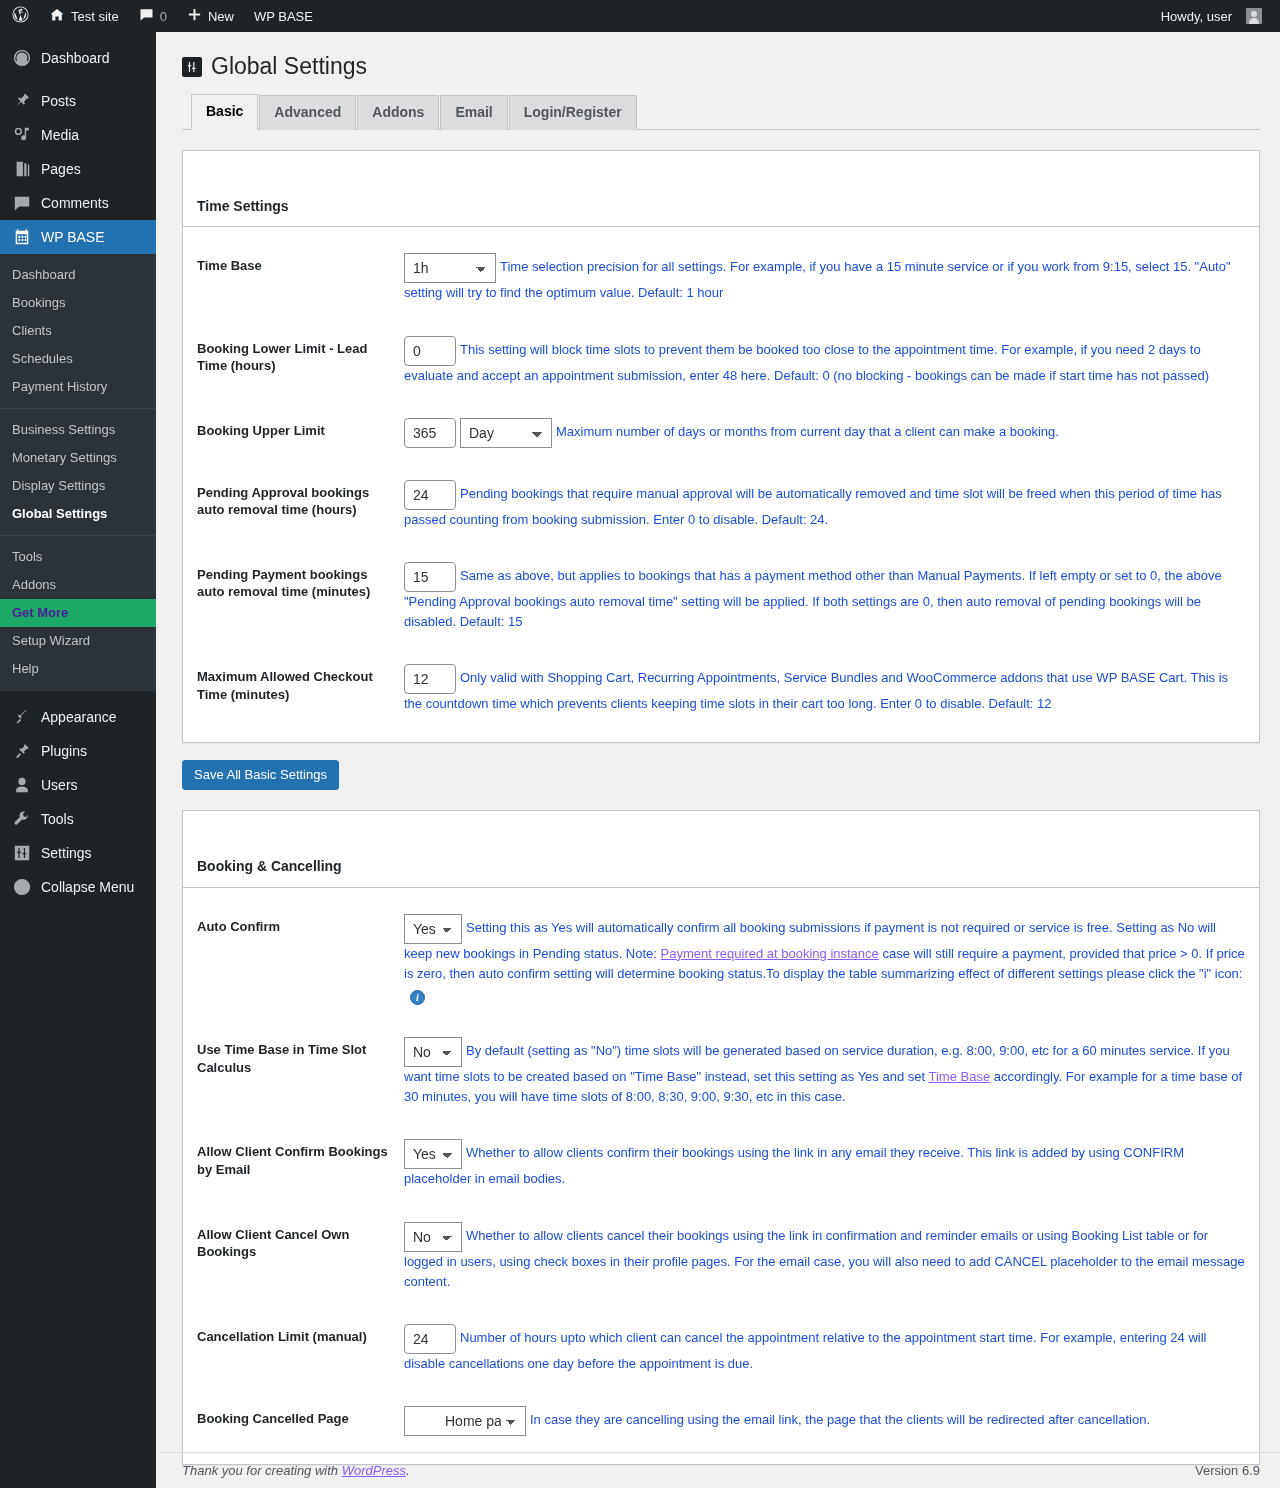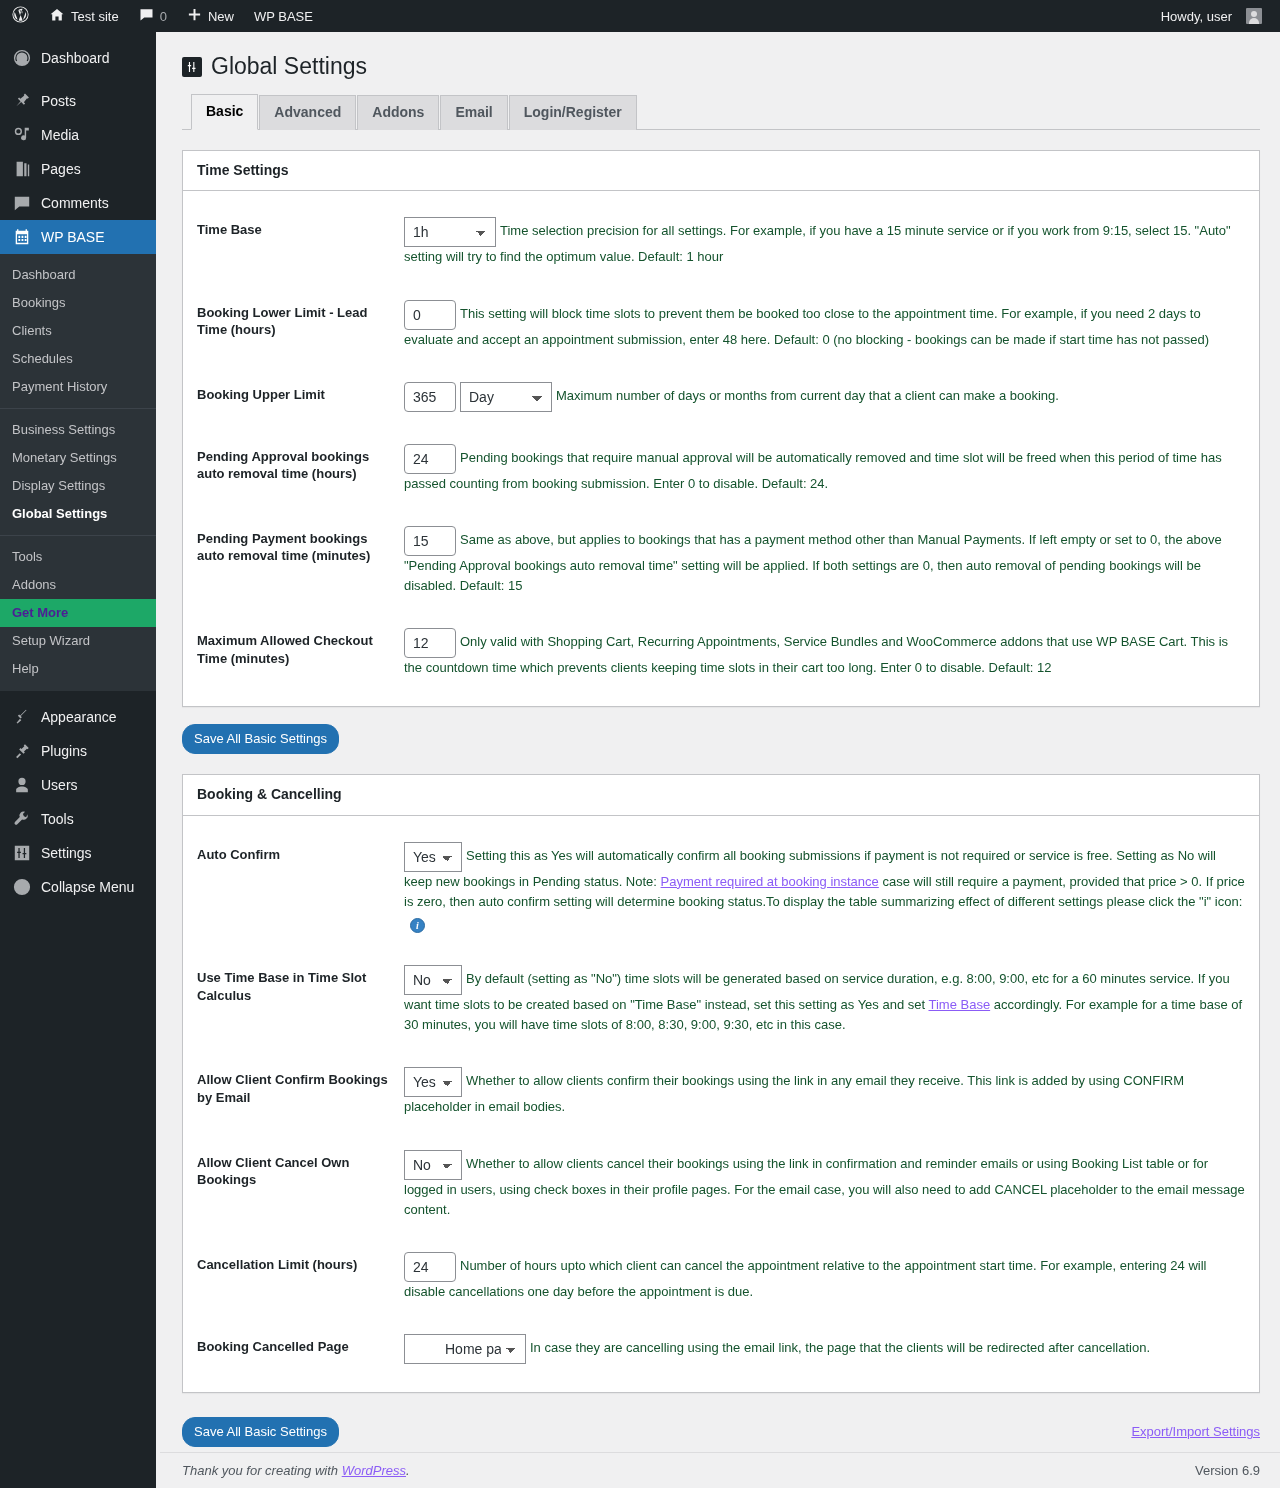--- a/index.html
+++ b/index.html
@@ -127,20 +127,21 @@
 
   
   .postbox {
     background: #fff; border: 1px solid #c3c4c7;
     margin-top: 20px;
     box-shadow: 0 1px 1px rgba(0,0,0,.04);
   }
   .postbox-header {
     border-bottom: 1px solid #c3c4c7;
     padding: 10px 14px;
+    margin-top: 36px;
   }
   .postbox-header h2 {
     margin: 0; font-size: 14px; font-weight: 700; color: #1d2327; line-height: 1.4;
   }
   .postbox-inner { padding: 8px 0 14px; }
 
   
   table.form-table { width: 100%; border-collapse: collapse; }
   table.form-table th {
     width: 221px;
@@ -149,21 +150,21 @@
     padding: 22px 10px 20px 14px;
     line-height: 1.35;
   }
   table.form-table td {
     vertical-align: top;
     padding: 18px 14px 14px 0;
     line-height: 1.5;
     font-size: 13px;
     color: #3c434a;
   }
-  .desc { color: #14532d; font-size: 13px; line-height: 1.55; }
+  .desc { color: #1d4ed8; font-size: 13px; line-height: 1.55; }
 
   input.num {
     width: 52px; height: 30px;
     padding: 0 8px;
     border: 1px solid #8c8f94; border-radius: 4px;
     background: #fff; color: #2c3338;
     font-size: 14px; font-family: "Liberation Sans", sans-serif;
     vertical-align: middle;
     margin-right: 4px;
   }
@@ -195,21 +196,21 @@
     font-family: "Liberation Serif", serif;
     vertical-align: -3px; margin-left: 6px;
     border: 1px solid #2c6ca3;
     cursor: pointer;
   }
 
   .button-primary {
     display: inline-block;
     background: #2271b1; border: 1px solid #2271b1;
     color: #fff; font-size: 13px; line-height: 2.15;
-    padding: 0 11px; border-radius: 13px;
+    padding: 0 11px; border-radius: 3px;
     text-decoration: none; cursor: pointer;
     font-family: "Liberation Sans", sans-serif;
   }
 
   .save-row { padding: 17px 0 0 0; }
   .save-row-bottom {
     padding: 24px 0 0 0;
     display: flex; align-items: center; justify-content: space-between;
   }
 
@@ -509,21 +510,21 @@
         </tr>
         <tr>
           <th>Allow Client Cancel Own Bookings</th>
           <td>
             <select class="sel w-sm">
               <option>No</option>
             </select><span class="desc">Whether to allow clients cancel their bookings using the link in confirmation and reminder emails or using Booking List table or for logged in users, using check boxes in their profile pages. For the email case, you will also need to add CANCEL placeholder to the email message content.</span>
           </td>
         </tr>
         <tr>
-          <th>Cancellation Limit (hours)</th>
+          <th>Cancellation Limit (manual)</th>
           <td>
             <input class="num" type="text" value="24" style=""><span class="desc">Number of hours upto which client can cancel the appointment relative to the appointment start time. For example, entering 24 will disable cancellations one day before the appointment is due.</span>
           </td>
         </tr>
         <tr>
           <th>Booking Cancelled Page</th>
           <td>
             <select class="sel w-home">
               <option>Home page</option>
             </select><span class="desc">In case they are cancelling using the email link, the page that the clients will be redirected after cancellation.</span>

